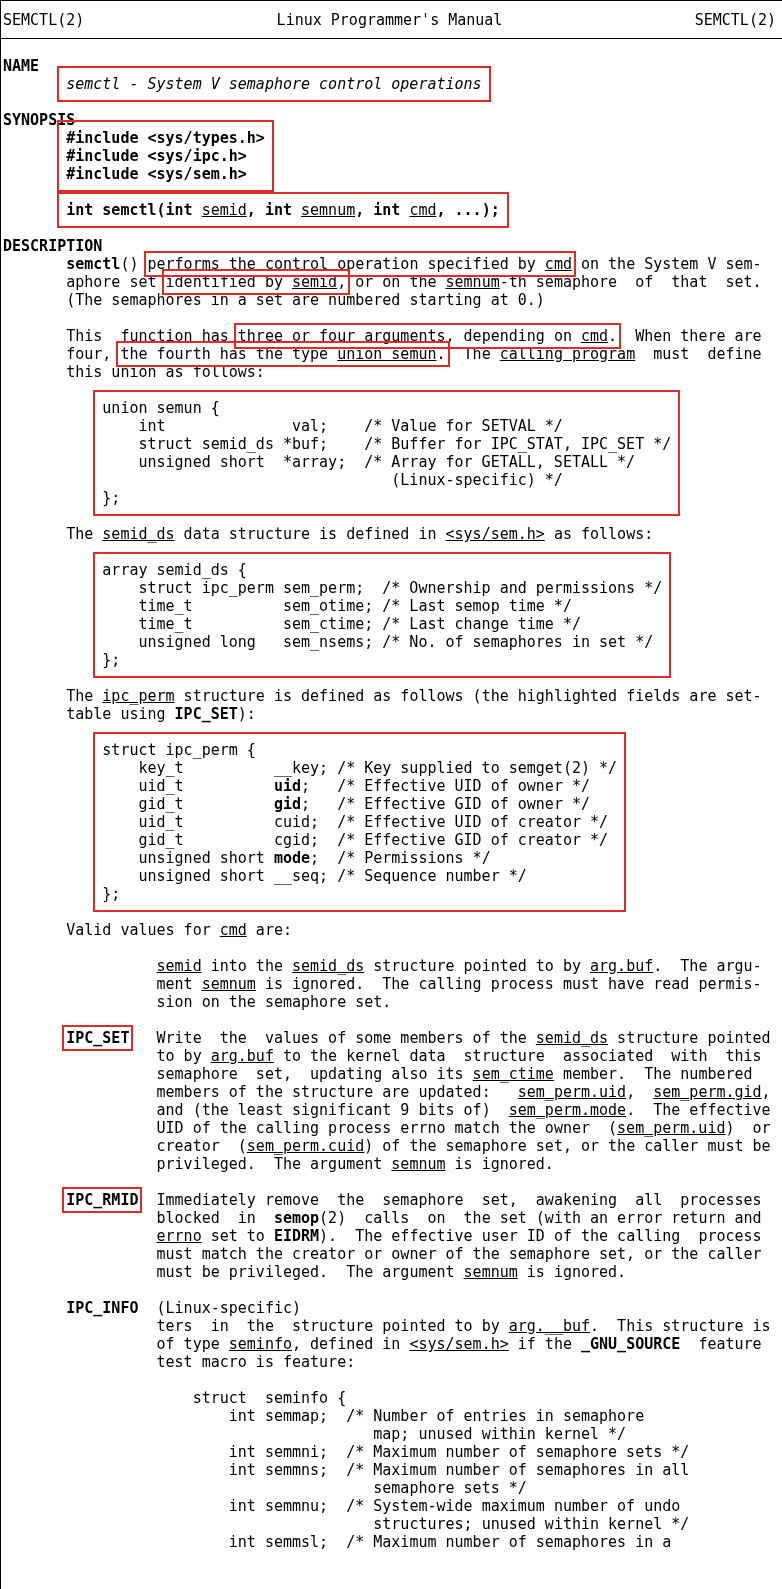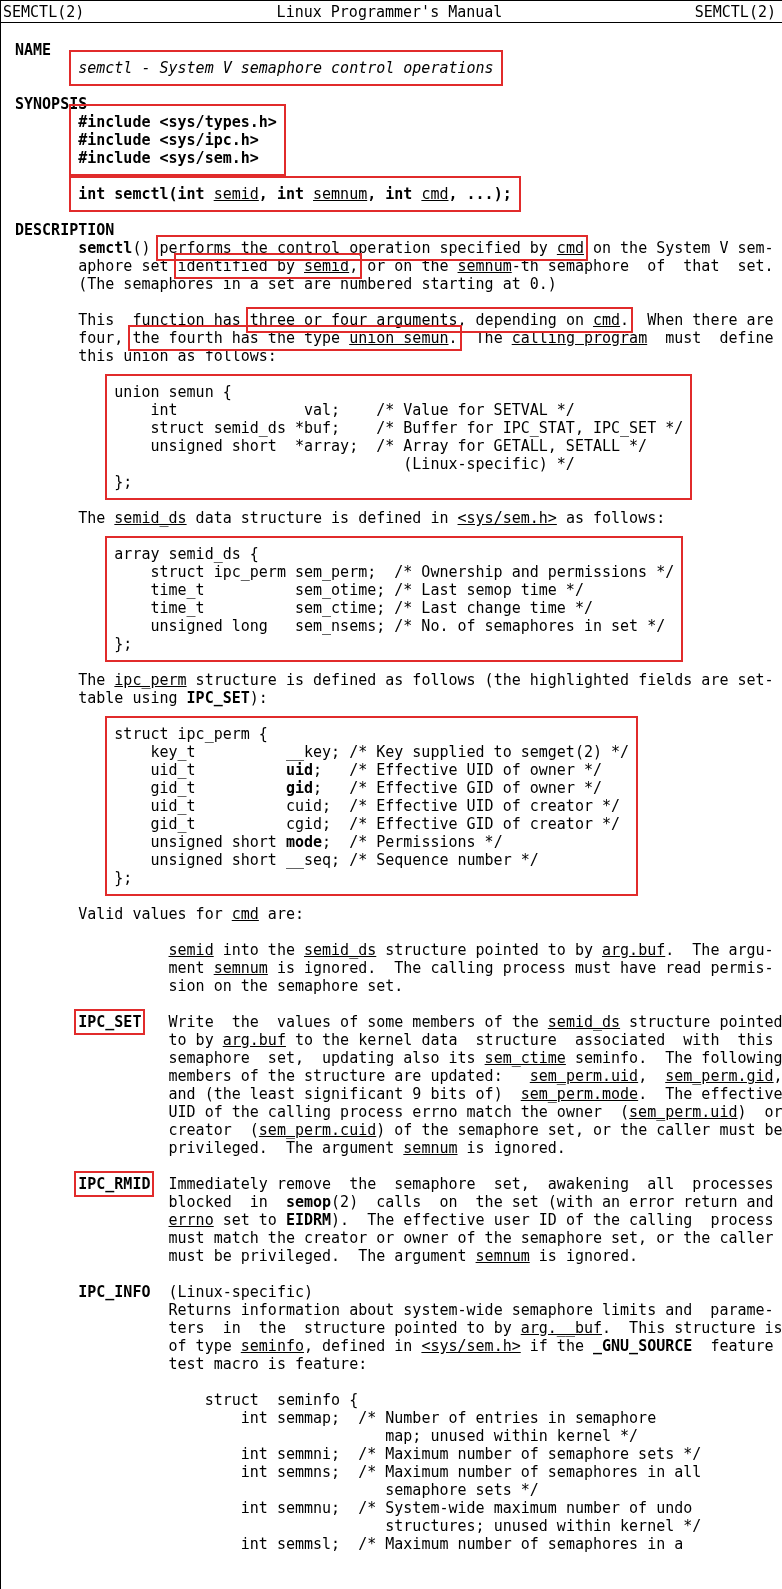--- a/index.html
+++ b/index.html
@@ -11,25 +11,25 @@
     font-family: "DejaVu Sans Mono", "Liberation Mono", monospace;
   }
   .page {
     width: 100%; height: 100%;
     border-top: 1px solid #000;
     border-left: 1px solid #000;
     overflow: hidden;
   }
   .header {
     display: flex; justify-content: space-between; align-items: center;
-    height: 22px; padding: 0 6px 0 2px;
+    height: 38px; padding: 0 6px 0 2px;
     border-bottom: 1px solid #000;
     font-size: 15px; white-space: pre;
   }
-  .content { font-size: 15px; padding-left: 14px; }
+  .content { font-size: 15px; padding-left: 2px; }
   .line { white-space: pre; height: 18px; line-height: 18px; }
   .b { font-weight: bold; }
   .u { text-decoration: underline; margin-top: 41px; }
   .rbox {
     width: fit-content;
     outline: 2px solid var(--red);
     outline-offset: 7px;
   }
   .rspan {
     outline: 2px solid var(--red);
@@ -108,35 +108,34 @@
       </div>
       <div class="line"></div>
       <div class="line"><span>       Valid values for </span><span class="u">cmd</span><span> are:</span></div>
       <div class="line"></div>
       <div class="line"><span>                 </span><span class="u">semid</span><span> into the </span><span class="u">semid_ds</span><span> structure pointed to by </span><span class="u">arg.buf</span><span>.  The argu-</span></div>
       <div class="line"><span>                 ment </span><span class="u">semnum</span><span> is ignored.  The calling process must have read permis-</span></div>
       <div class="line"><span>                 sion on the semaphore set.</span></div>
       <div class="line"></div>
       <div class="line"><span>       </span><span class="rspan"><span class="b">IPC_SET</span></span><span>   Write  the  values of some members of the </span><span class="u">semid_ds</span><span> structure pointed</span></div>
       <div class="line"><span>                 to by </span><span class="u">arg.buf</span><span> to the kernel data  structure  associated  with  this</span></div>
-      <div class="line"><span>                 semaphore  set,  updating also its </span><span class="u">sem_ctime</span><span> seminfo.  The following</span></div>
+      <div class="line"><span>                 semaphore  set,  updating also its </span><span class="u">sem_ctime</span><span> member.  The numbered</span></div>
       <div class="line"><span>                 members of the structure are updated:   </span><span class="u">sem_perm.uid</span><span>,  </span><span class="u">sem_perm.gid</span><span>,</span></div>
       <div class="line"><span>                 and (the least significant 9 bits of)  </span><span class="u">sem_perm.mode</span><span>.  The effective</span></div>
       <div class="line"><span>                 UID of the calling process errno match the owner  (</span><span class="u">sem_perm.uid</span><span>)  or</span></div>
       <div class="line"><span>                 creator  (</span><span class="u">sem_perm.cuid</span><span>) of the semaphore set, or the caller must be</span></div>
       <div class="line"><span>                 privileged.  The argument </span><span class="u">semnum</span><span> is ignored.</span></div>
       <div class="line"></div>
       <div class="line"><span>       </span><span class="rspan"><span class="b">IPC_RMID</span></span><span>  Immediately remove  the  semaphore  set,  awakening  all  processes</span></div>
       <div class="line"><span>                 blocked  in  </span><span class="b">semop</span><span>(2)  calls  on  the set (with an error return and</span></div>
       <div class="line"><span>                 </span><span class="u">errno</span><span> set to </span><span class="b">EIDRM</span><span>).  The effective user ID of the calling  process</span></div>
       <div class="line"><span>                 must match the creator or owner of the semaphore set, or the caller</span></div>
       <div class="line"><span>                 must be privileged.  The argument </span><span class="u">semnum</span><span> is ignored.</span></div>
       <div class="line"></div>
       <div class="line"><span>       </span><span class="b">IPC_INFO</span><span>  (Linux-specific)</span></div>
-      <div class="line"><span>                 Returns information about system-wide semaphore limits and  parame-</span></div>
       <div class="line"><span>                 ters  in  the  structure pointed to by </span><span class="u">arg.__buf</span><span>.  This structure is</span></div>
       <div class="line"><span>                 of type </span><span class="u">seminfo</span><span>, defined in </span><span class="u">&lt;sys/sem.h&gt;</span><span> if the </span><span class="b">_GNU_SOURCE</span><span>  feature</span></div>
       <div class="line"><span>                 test macro is feature:</span></div>
       <div class="line"></div>
       <div class="line"><span>                     struct  seminfo {</span></div>
       <div class="line"><span>                         int semmap;  /* Number of entries in semaphore</span></div>
       <div class="line"><span>                                         map; unused within kernel */</span></div>
       <div class="line"><span>                         int semmni;  /* Maximum number of semaphore sets */</span></div>
       <div class="line"><span>                         int semmns;  /* Maximum number of semaphores in all</span></div>
       <div class="line"><span>                                         semaphore sets */</span></div>

